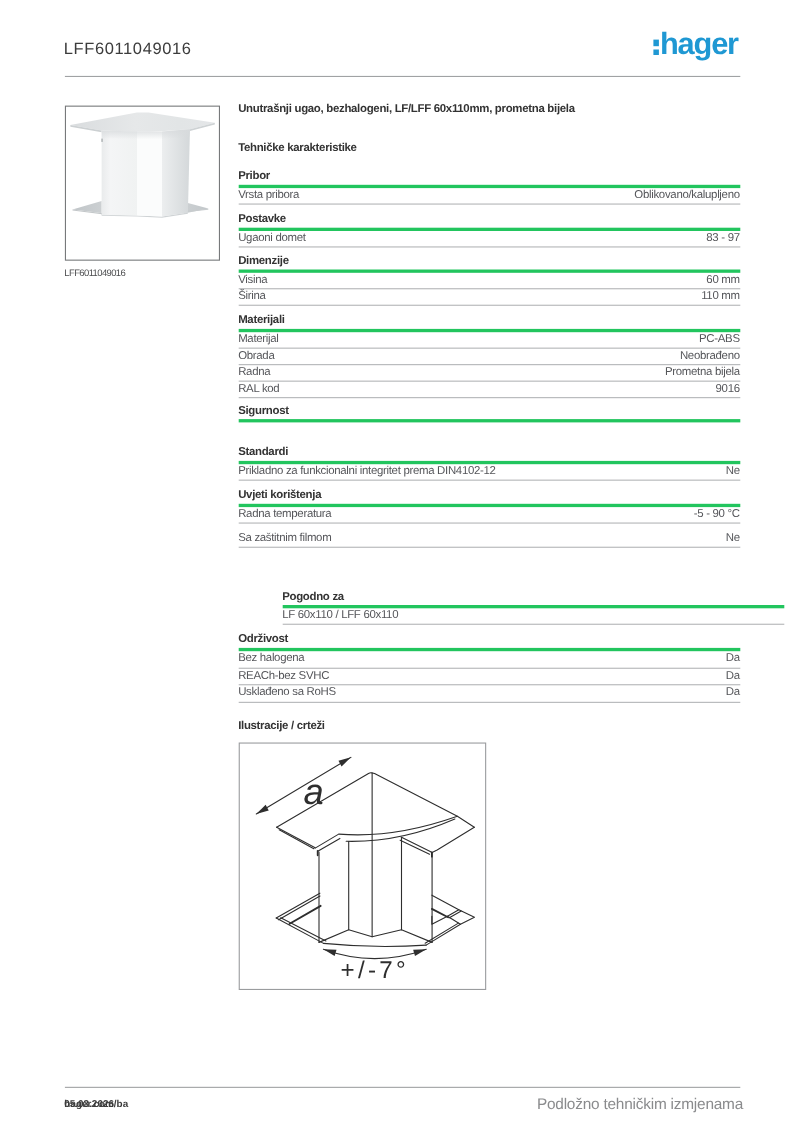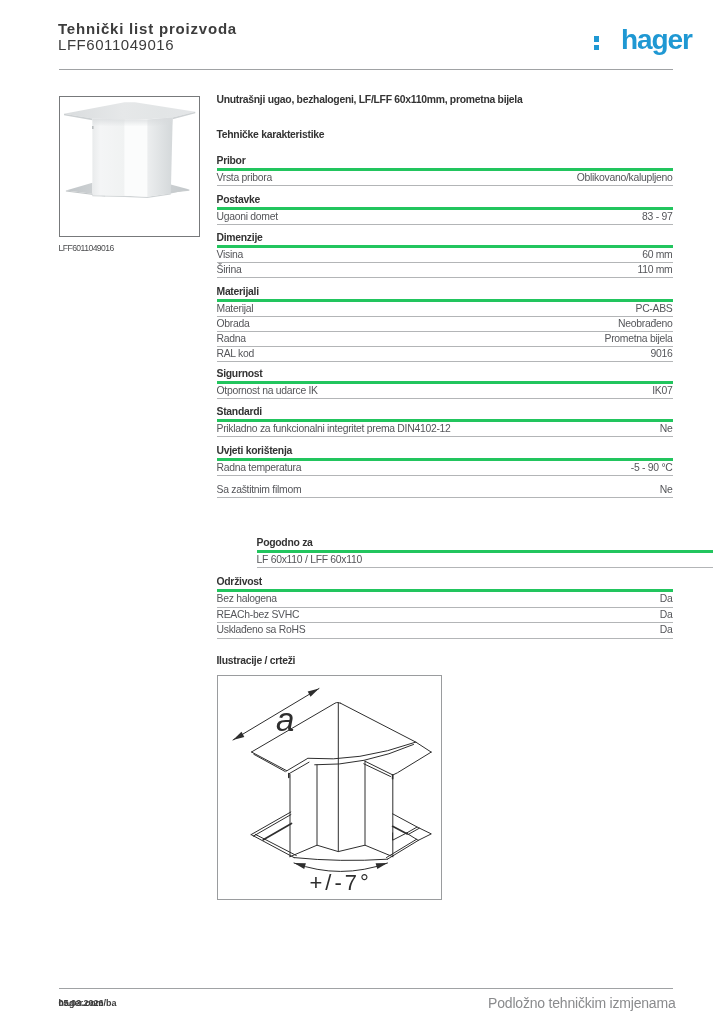--- a/index.html
+++ b/index.html
@@ -10,24 +10,24 @@
   .sh{font-size:10.4px;letter-spacing:-0.28px;font-weight:bold;color:#333333;line-height:14px;height:14px;
       border-bottom:3px solid #22c55e;}
   .row{font-size:10.4px;letter-spacing:-0.28px;color:#55565a;line-height:14px;height:14px;
        border-bottom:1px solid #b3b5b7;display:flex;justify-content:space-between;align-items:flex-end;}
   .row2{height:14.5px;line-height:14.5px;}
 </style>
 </head>
 <body>
 
 <div class="abs" style="left:58px;top:21px;font-size:15px;line-height:15.5px;color:#3c3c3c;">
-  <b style="letter-spacing:0.8px;">Tehnički list proizvoda</b><br><span style="letter-spacing:0.55px;">LFF6011049016</span>
-</div>
-
-<div class="abs" style="left:621px;top:25.5px;font-size:28px;font-weight:bold;color:#1f98d3;letter-spacing:-1.1px;line-height:28px;">hager</div>
+  <br><span style="letter-spacing:0.55px;">LFF6011049016</span>
+</div>
+
+<div class="abs" style="left:600px;top:25.5px;font-size:28px;font-weight:bold;color:#1f98d3;letter-spacing:-1.1px;line-height:28px;">hager</div>
 
 <div class="abs" style="left:593.5px;top:36.4px;width:5.6px;height:5.6px;background:#1f98d3;"></div>
 <div class="abs" style="left:593.5px;top:44.9px;width:5.6px;height:5.6px;background:#1f98d3;"></div>
 
 <div class="abs" style="left:58.5px;top:69px;width:614px;height:1px;background:#a0a2a4;"></div>
 
 <div class="abs" style="left:58.5px;top:96px;width:139px;height:139px;border:1px solid #77797b;">
 
 <svg width="139" height="139" viewBox="0 0 139 139">
   <defs>
@@ -139,24 +139,20 @@
       <span>Prometna bijela</span>
     </div>
   <div class="row">
       <span>RAL kod</span>
       <span>9016</span>
     </div>
 </div>
 
 <div class="sec" style="top:366.5px;">
   <div class="sh">Sigurnost</div>
-  <div class="row">
-      <span>Otpornost na udarce IK</span>
-      <span>IK07</span>
-    </div>
 </div>
 
 <div class="sec" style="top:404.5px;">
   <div class="sh">Standardi</div>
   <div class="row">
       <span>Prikladno za funkcionalni integritet prema DIN4102-12</span>
       <span>Ne</span>
     </div>
 </div>
 

